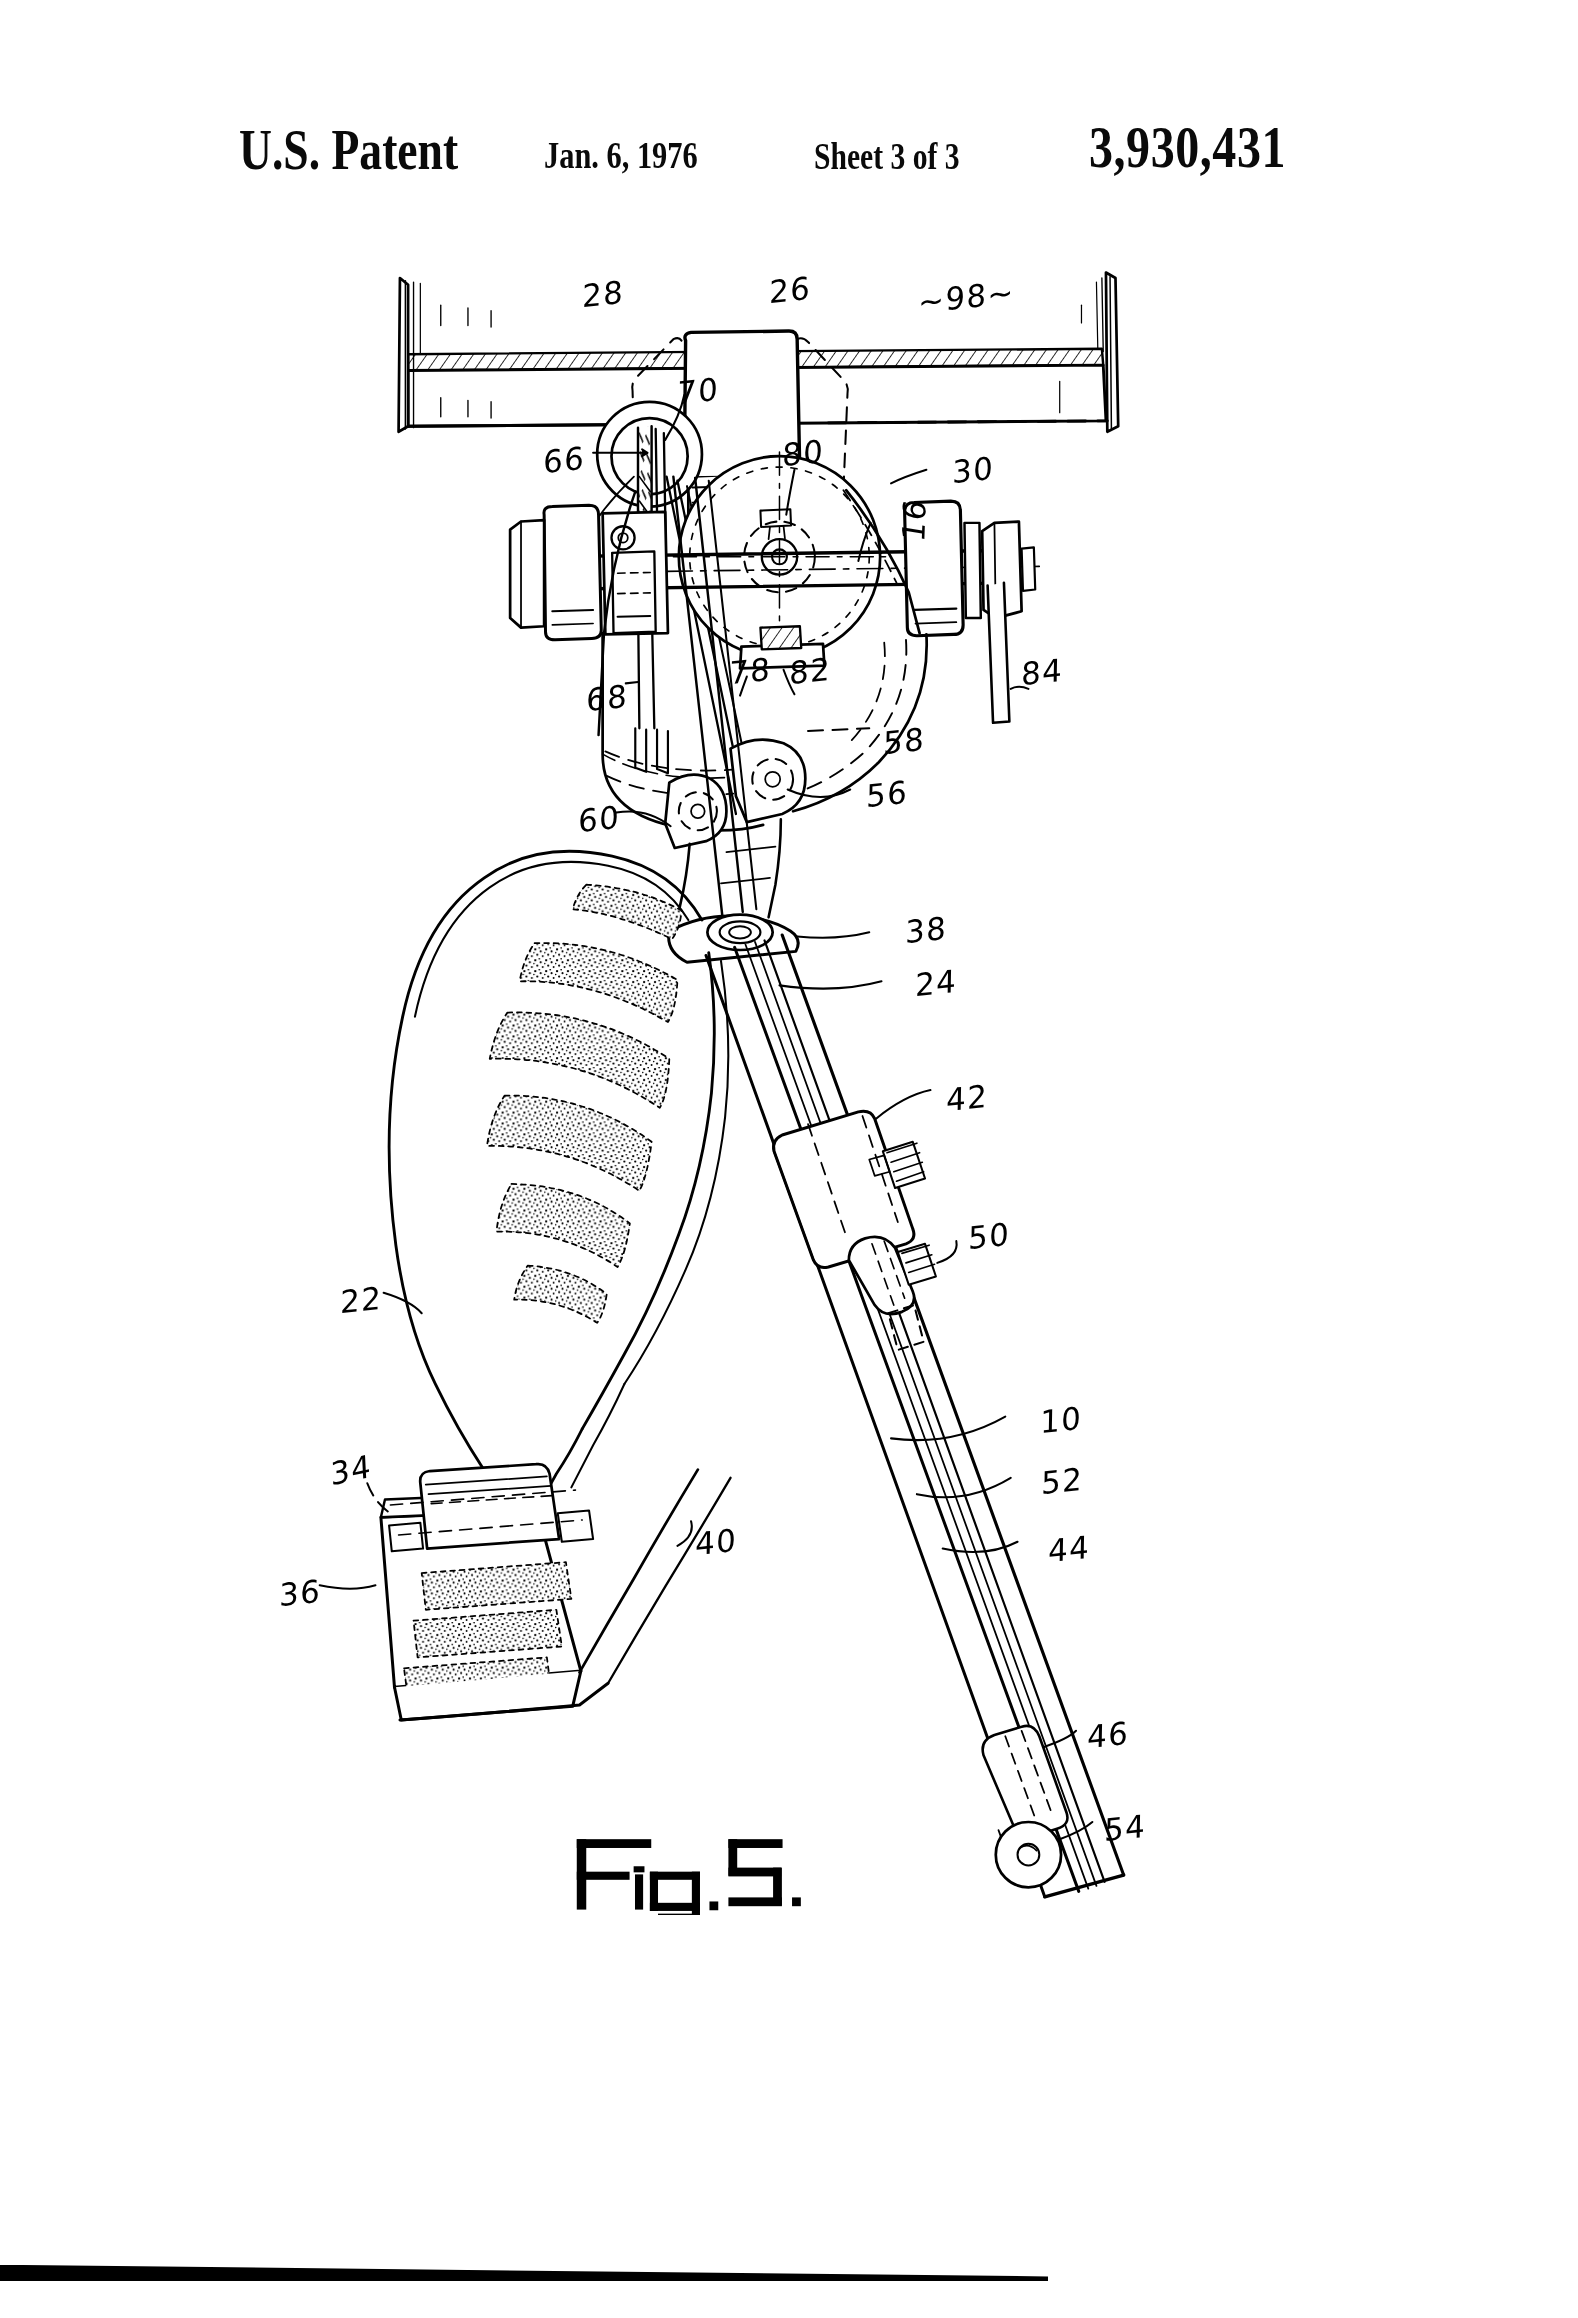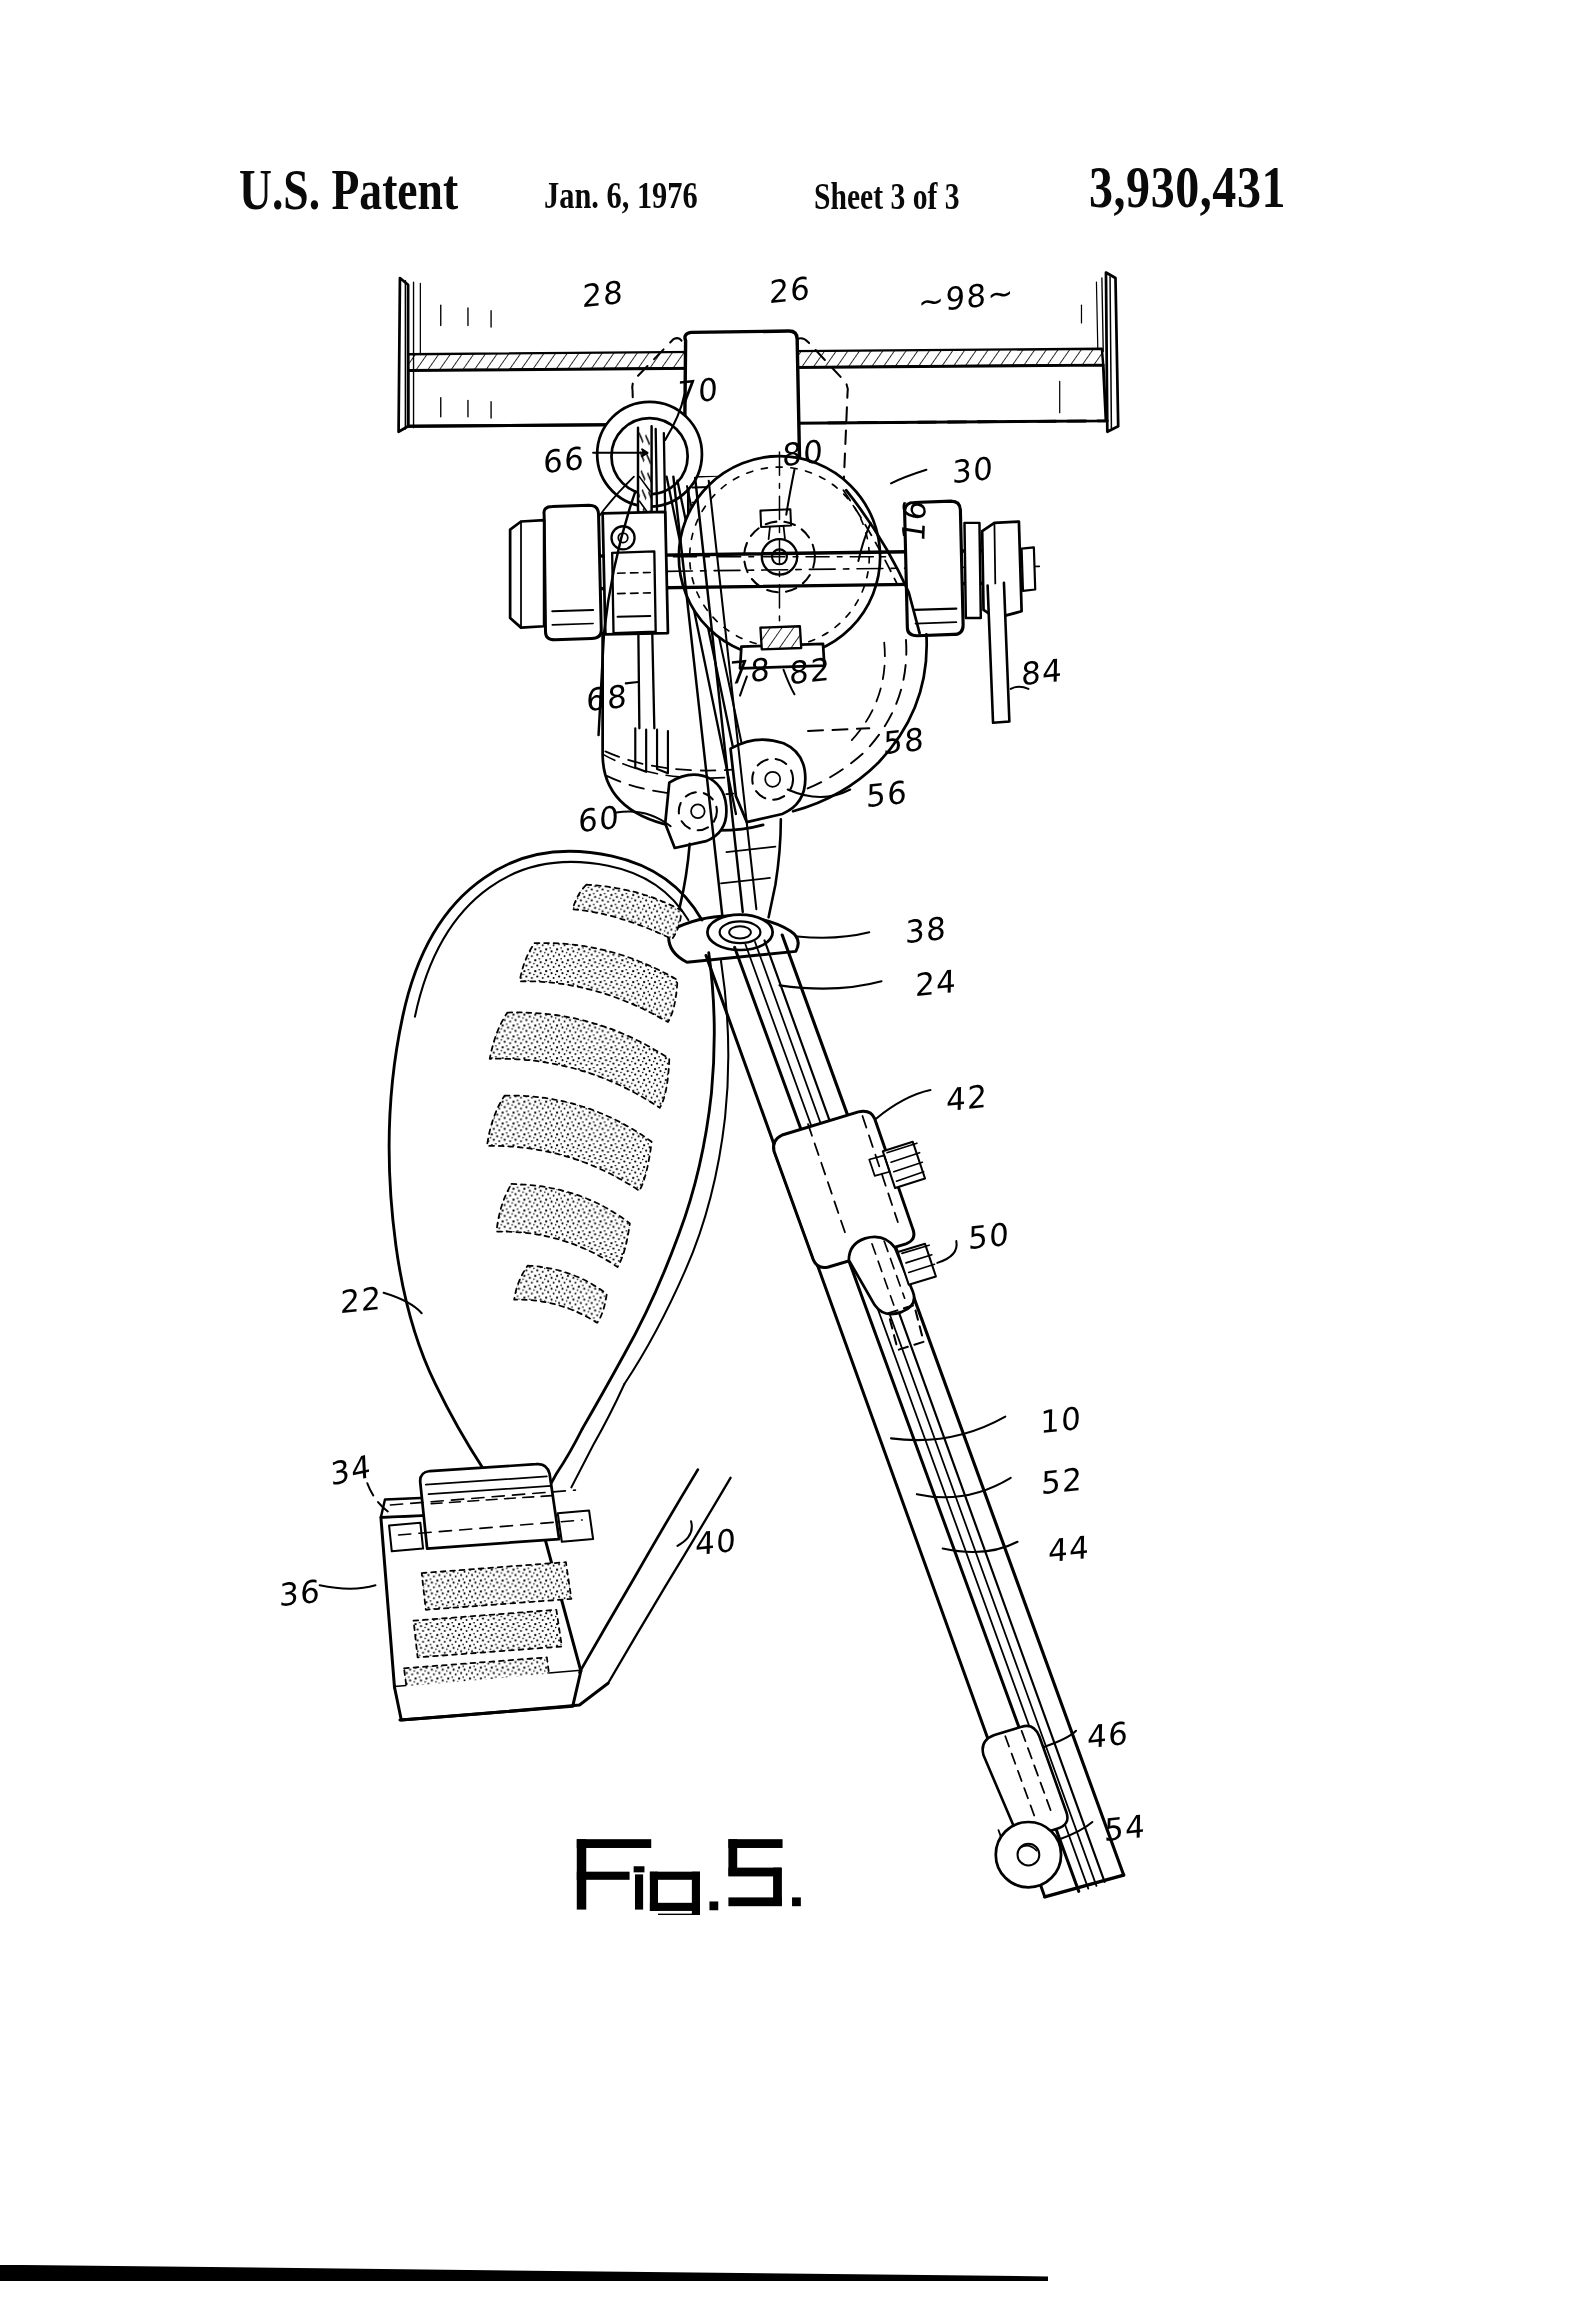--- a/index.html
+++ b/index.html
@@ -16,21 +16,20 @@
     font-family: "Liberation Serif", "DejaVu Serif", serif;
     color: #000;
   }
 
   
   #patent-header {
     position: absolute;
     left: 0; top: 0;
     width: 1402px;
     height: 218px;
-    margin-top: 40px;
   }
   .hdr-item {
     position: absolute;
     white-space: nowrap;
     color: #0a0a0a;
     font-weight: 700;
     transform: scaleX(0.80);
     transform-origin: left bottom;
   }
   #hdr-office {

